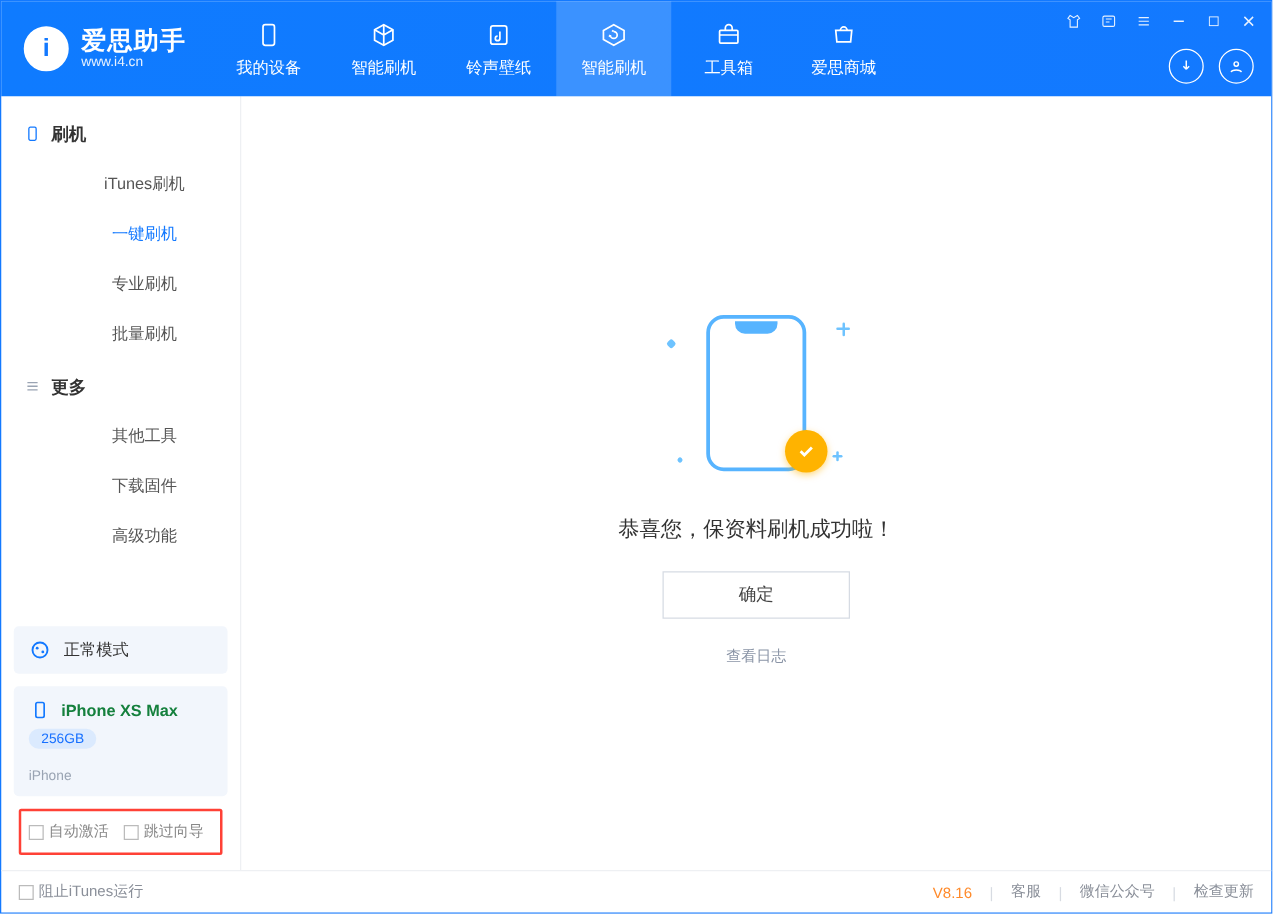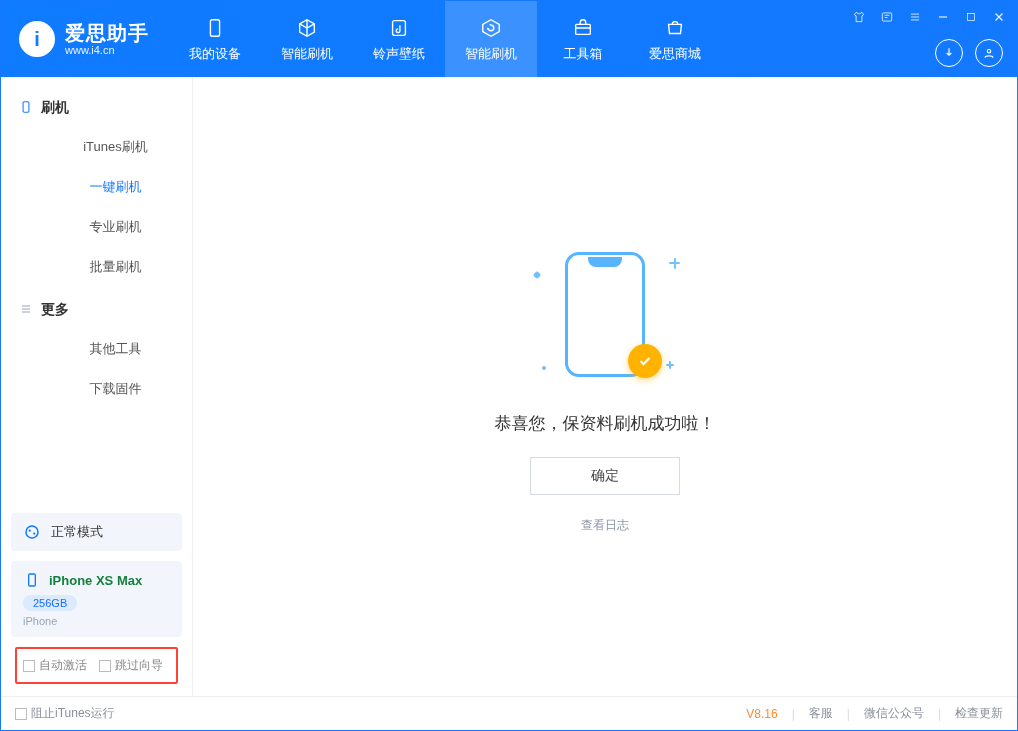--- a/index.html
+++ b/index.html
@@ -28,21 +28,21 @@
 .side-scroll { flex:1; overflow:auto; padding-top:8px;}
 .side-group-title { display:flex; align-items:center; gap:8px; padding:14px 18px 10px; font-size:14px; color:#333; font-weight:600;}
 .side-item { padding:11px 18px 11px 56px; font-size:13px; color:#555; cursor:pointer;text-align:center; }
 .side-item.active { color:#1379ff; }
 .side-bottom { padding:8px 10px; }
 .mode-card, .device-card { background:#f2f6fc; border-radius:4px; padding:10px 12px; margin-bottom:10px; }
 .mode-card { display:flex; align-items:center; gap:10px; font-size:13px; color:#333; }
 .mode-icon, .device-icon { width:18px;height:18px; border-radius:50%; display:inline-flex; align-items:center; justify-content:center; }
 .device-card .title { font-size:13px; color:#15803d; font-weight:700; display:flex; align-items:center; gap:8px;}
 .cap-badge { display:inline-block; margin-top:6px; background:#dbeafe; color:#1770ff; font-size:11px; padding:2px 10px; border-radius:10px;}
-.device-sub { font-size:11px; color:#9aa4b3; margin-top:4px;}
+.device-sub { font-size:11px; color:#9aa4b3; margin-top:16px;}
 .checkbox-row { border:2px solid #ff4136; border-radius:2px; padding:8px 6px; display:flex; gap:12px; font-size:12px; color:#888; margin:2px 4px 4px; }
 .cbx { width:12px;height:12px;border:1px solid #bbb;display:inline-block;margin-right:4px;vertical-align:middle;}
 
 
 .main { flex:1; display:flex; flex-direction:column; align-items:center; justify-content:center; gap:22px; color:#333;}
 .illus { position:relative; width:170px; height:150px; display:flex; align-items:center; justify-content:center;}
 .phone { width:80px; height:125px; border:3px solid #57b4ff; border-radius:14px; background:#fff; position:relative;}
 .phone::before { content:""; position:absolute; top:2px; left:50%; transform:translateX(-50%); width:34px; height:10px; background:#57b4ff; border-radius:0 0 8px 8px;}
 .check-badge { position:absolute; right:28px; bottom:12px; width:34px; height:34px; background:#ffb300; border-radius:50%; display:flex; align-items:center; justify-content:center; box-shadow:0 2px 6px rgba(255,179,0,.5);}
 .sparkle { position:absolute; background:#6ec3ff; border-radius:2px;}
@@ -196,20 +196,21 @@
         <div class="side-item">批量刷机</div>
 
         <div class="side-group-title">
           <span><svg width="14" height="14" viewBox="0 0 24 24" stroke="#9aa4b3" stroke-width="1.8">
                 <path d="M5 7h14M5 12h14M5 17h14"></path>
               </svg></span>
           <span>更多</span>
         </div>
         <div class="side-item">其他工具</div>
         <div class="side-item">下载固件</div>
+        <div class="side-item">高级功能</div>
       </div>
 
       <div class="side-bottom">
         <div class="mode-card">
           <span class="mode-icon">
               <svg width="18" height="18" viewBox="0 0 24 24" fill="none" stroke="#1379ff" stroke-width="2">
                 <circle cx="12" cy="12" r="8"></circle>
                 <circle cx="9" cy="10" r="1.5" fill="#1379ff" stroke="none"></circle>
                 <circle cx="15" cy="14" r="1.5" fill="#1379ff" stroke="none"></circle>
               </svg>

